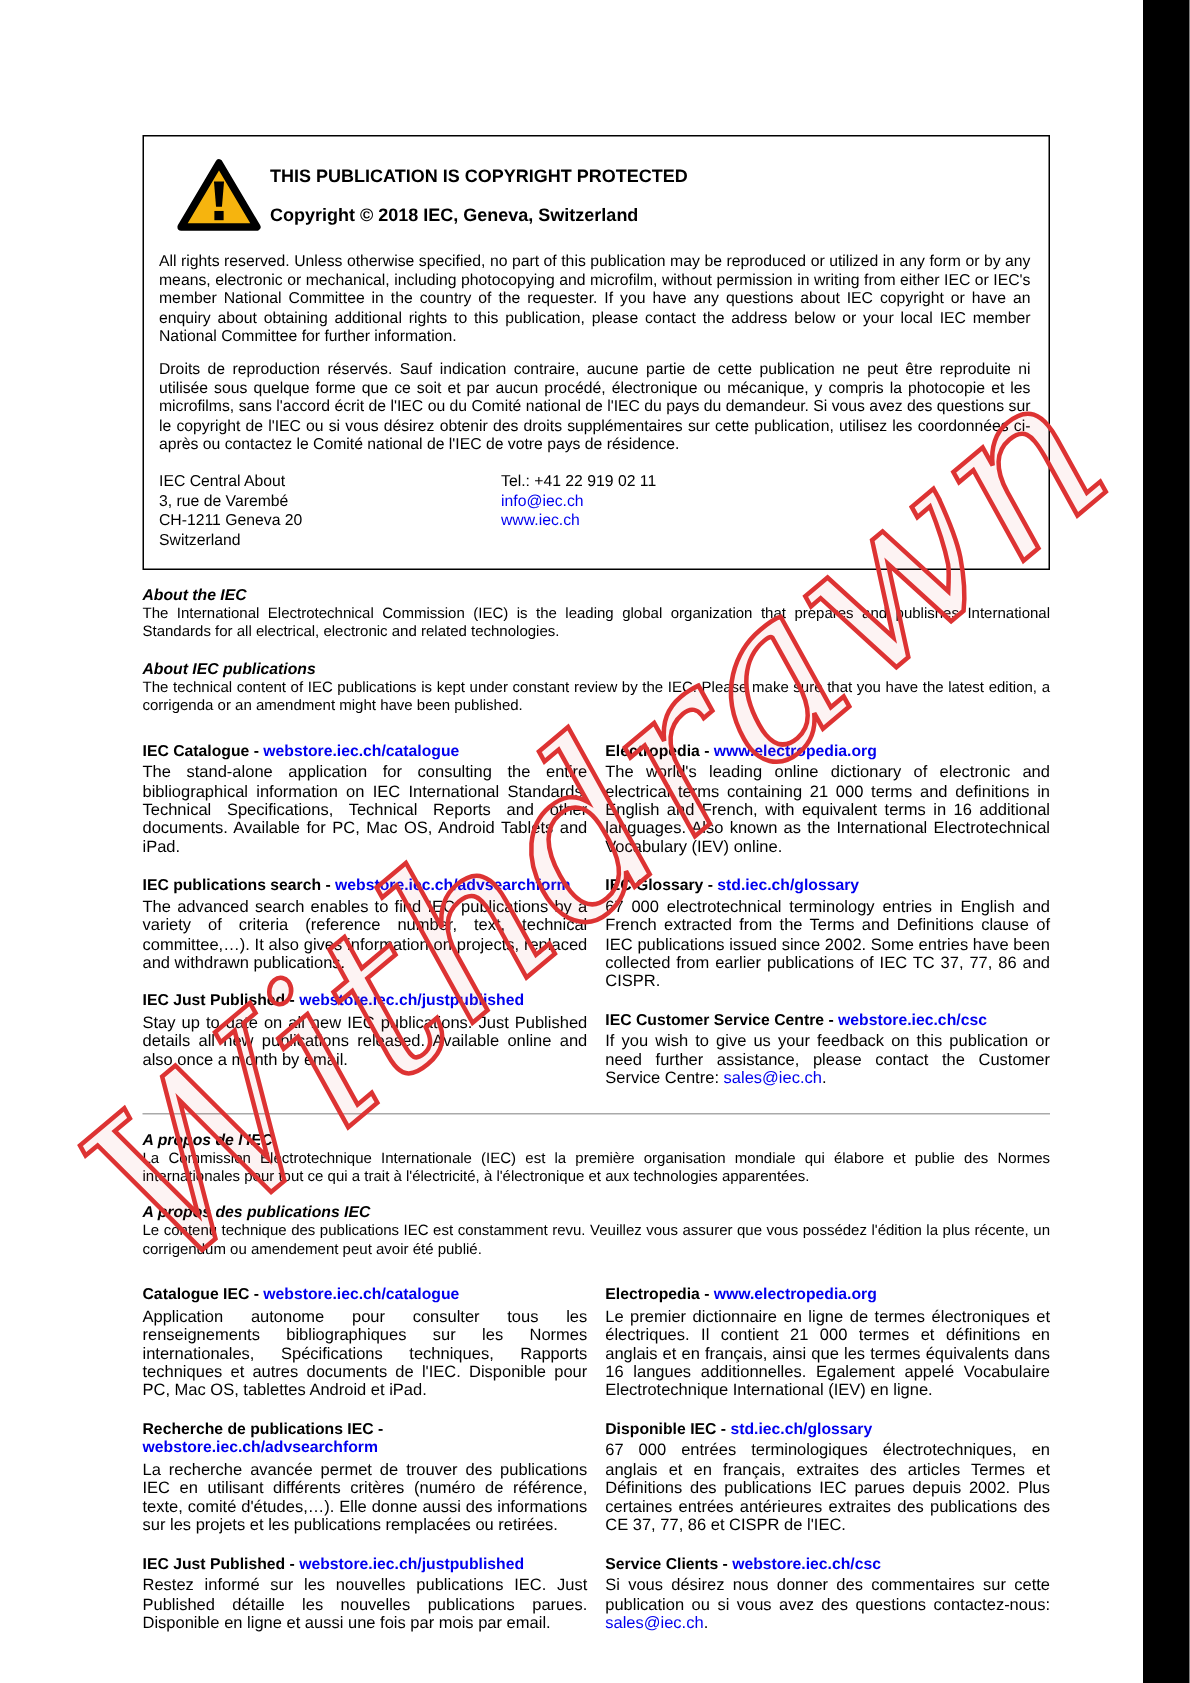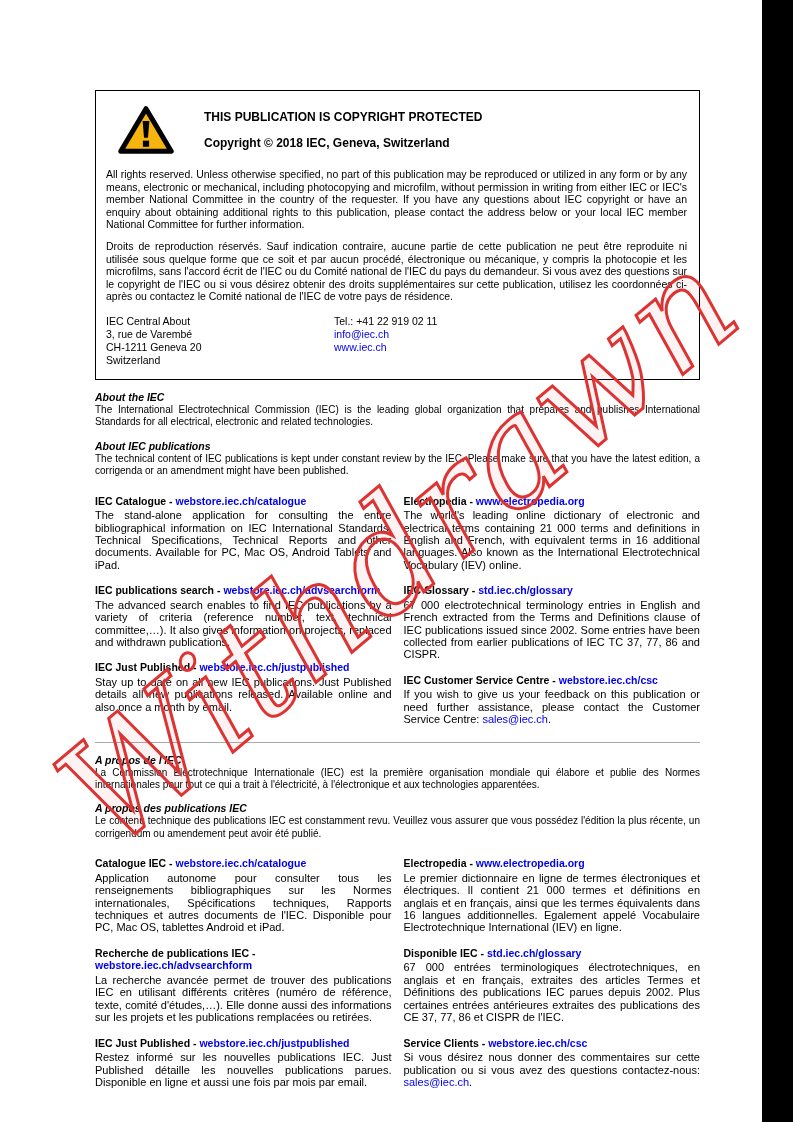--- a/index.html
+++ b/index.html
@@ -18,21 +18,21 @@
     position: absolute; top: 0; right: 0;
     width: 31px; height: 1122px;
     background: #000;
   }
 
   
   .copyright-box {
     border: 1px solid #000;
     padding: 8px 12px 12px 10px;
   }
-  .box-header { display: flex; align-items: center; gap: 30px; padding: 6px 0 4px 12px; }
+  .box-header { display: flex; align-items: center; gap: 6px; padding: 6px 0 4px 12px; }
   .warn-icon { flex: 0 0 auto; width: 56px; height: 50px; }
   .box-titles { font-size: 12px; font-weight: bold; line-height: 14px; }
   .box-titles .title { margin-bottom: 12px; }
   .notice {
     font-size: 10.5px; line-height: 12.6px;
     text-align: justify;
     margin: 9px 0 0 0;
   }
   .contact-row { display: flex; margin-top: 12px; font-size: 10.5px; line-height: 13px; }
   .addr-col { width: 228px; }

